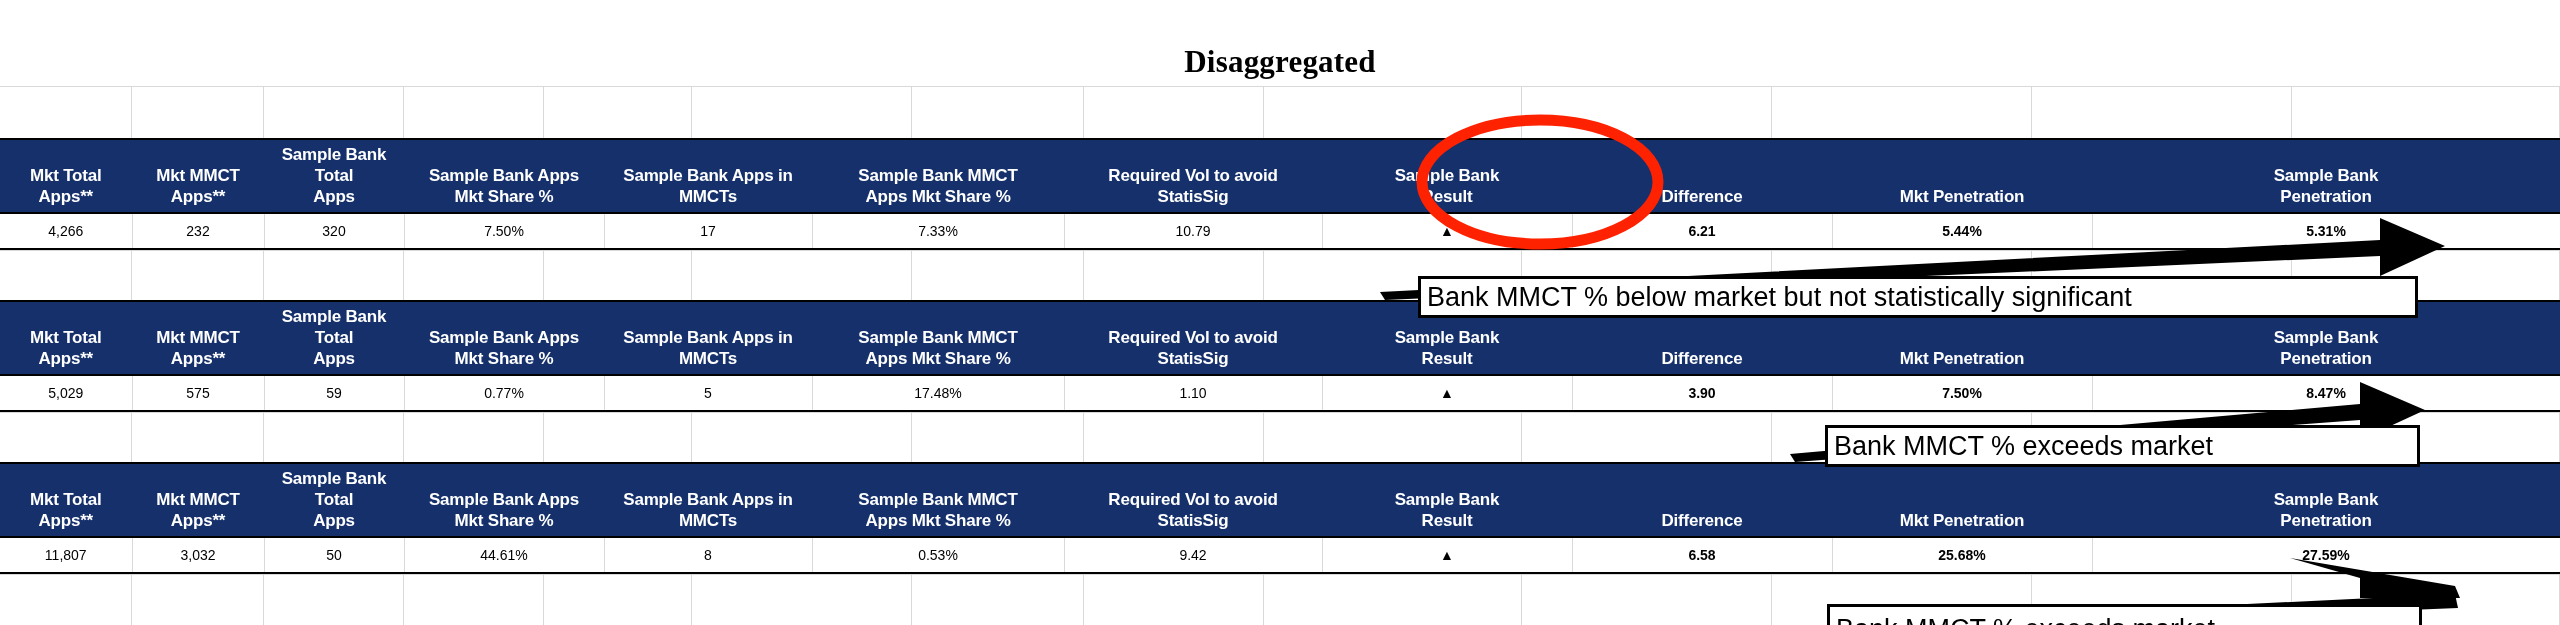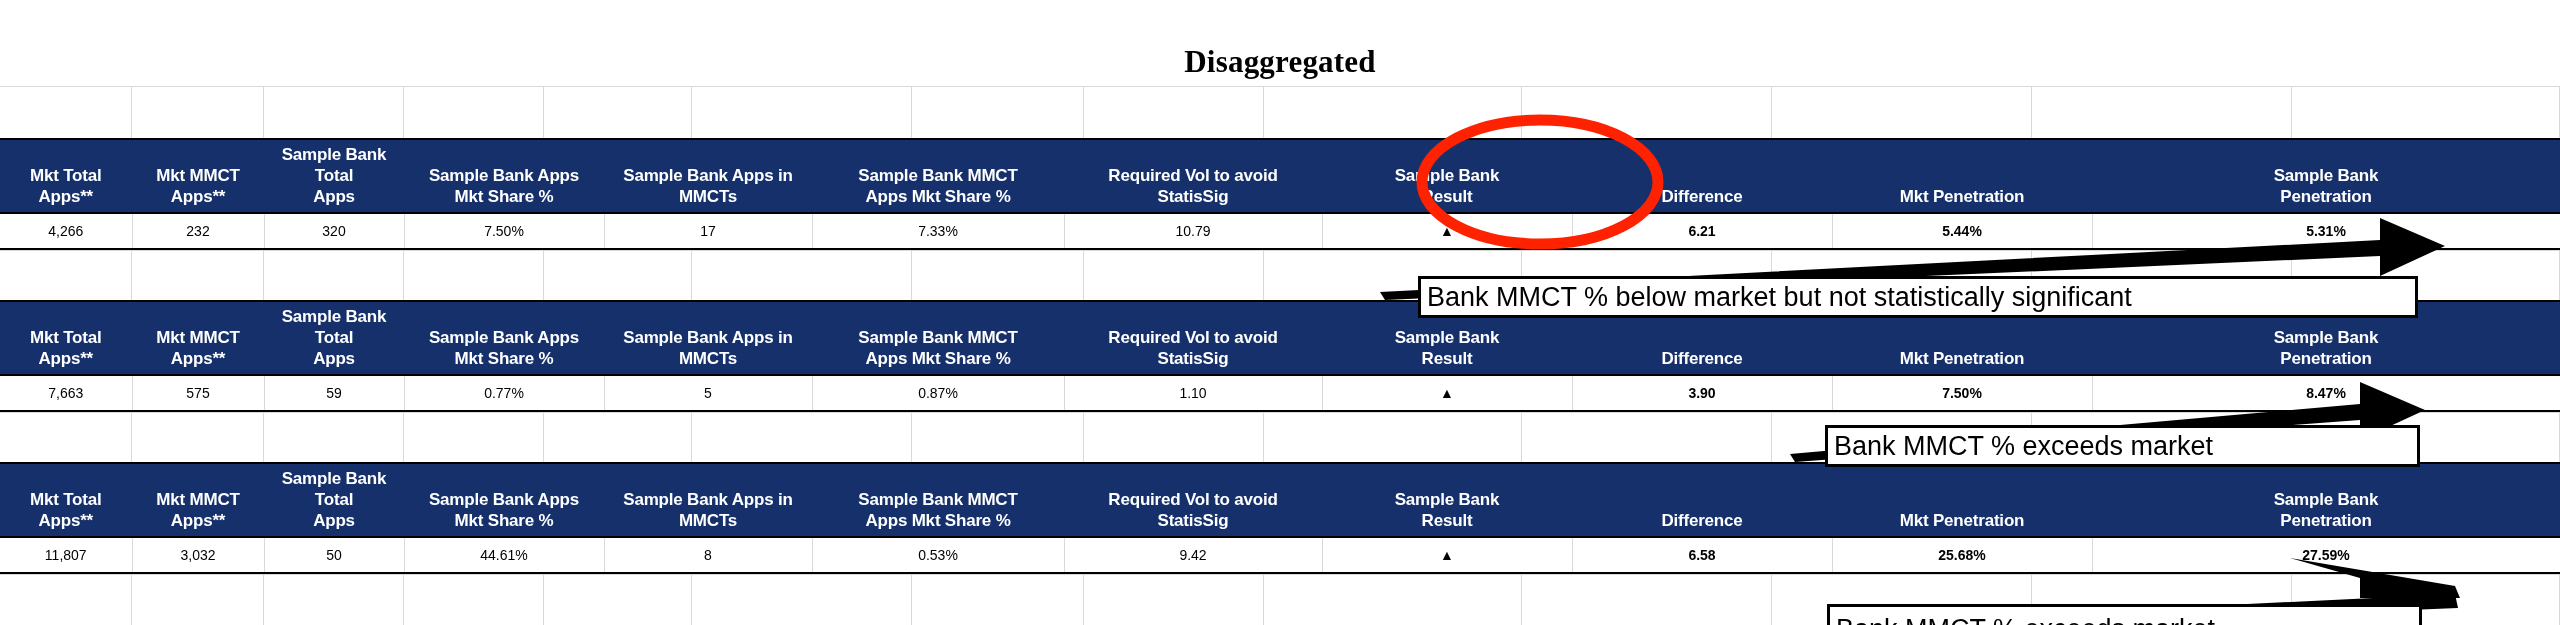--- a/index.html
+++ b/index.html
@@ -288,26 +288,26 @@
           <th><span>Sample Bank MMCT</span><br><span>Apps Mkt Share %</span></th>
           <th><span>Required Vol to avoid</span><br><span>StatisSig</span></th>
           <th><span>Sample Bank</span><br><span>Result</span></th>
           <th><span>Difference</span></th>
           <th><span>Mkt Penetration</span></th>
           <th><span>Sample Bank</span><br><span>Penetration</span></th>
         </tr>
       </thead>
       <tbody>
         <tr>
-          <td>7,663</td>
+          <td>5,029</td>
           <td>575</td>
           <td>59</td>
           <td>0.77%</td>
           <td>5</td>
-          <td>0.87%</td>
+          <td>17.48%</td>
           <td>1.10</td>
           <td class="tri">▲</td>
           <td class="green">3.90</td>
           <td class="boldblk">7.50%</td>
           <td class="green">8.47%</td>
         </tr>
       </tbody>
     </table>
   </div>
 

